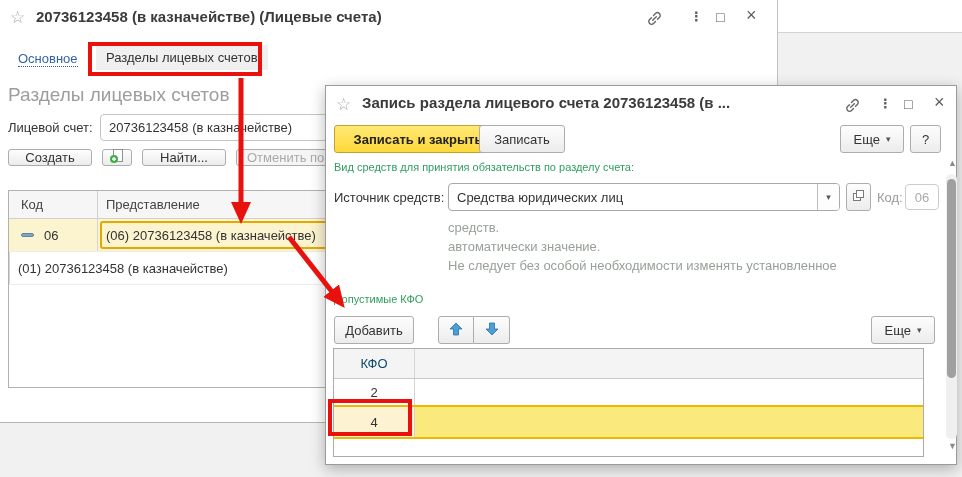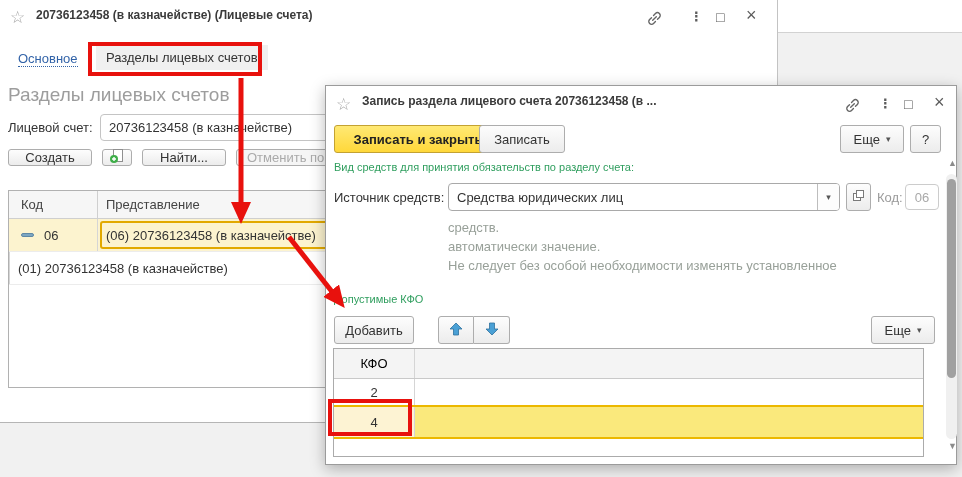--- a/index.html
+++ b/index.html
@@ -9,21 +9,21 @@
 
   .abs { position:absolute; }
 
   
   #top-right-strip { left:778px; top:0; width:184px; height:33px; background:#ffffff; border-bottom:1px solid #d2d2d2; }
   #win-back { left:0; top:0; width:778px; height:423px; background:#ffffff; border-right:1px solid #c3c3c3; border-bottom:1px solid #b5b5b5; z-index:1; }
   #win-front { left:325px; top:85px; width:632px; height:380px; background:#ffffff; border:1px solid #9b9b9b; box-shadow:0 4px 14px rgba(0,0,0,.28); z-index:5; }
 
   
   .wstar { font-size:17px; color:#a8a8a8; line-height:20px; }
-  .wtitle { font-size:12px; font-weight:bold; color:#3b3b3b; white-space:nowrap; }
+  .wtitle { font-size:15px; font-weight:bold; color:#3b3b3b; white-space:nowrap; }
   .wicon { color:#5c5c5c; font-size:15px; line-height:16px; text-align:center; cursor:default; }
   .glyph-sq { font-size:14px; }
   .glyph-x { font-size:18px; line-height:16px; }
   .glyph-kebab { font-size:13px; letter-spacing:0; font-weight:bold; }
 
   .btn { display:flex; align-items:center; justify-content:center; height:17px;
          background:linear-gradient(#fdfdfd,#ececec); border:1px solid #adadad; border-radius:3px;
          font-size:13px; color:#333; white-space:nowrap; cursor:pointer; }
   .btn.disabled { color:#aaaaaa; background:#f5f5f5; }
   .btn.yellow { background:linear-gradient(#ffe974,#ffd83a); border-color:#c3a232; font-weight:bold; color:#222; }
@@ -58,21 +58,21 @@
   
   .hint { color:#98a099; line-height:19px; white-space:nowrap; }
   .arrbtn { width:36px; height:28px; display:flex; align-items:center; justify-content:center;
             background:linear-gradient(#fdfdfd,#ececec); border:1px solid #adadad; cursor:pointer; }
   .arrbtn.left { border-radius:3px 0 0 3px; }
   .arrbtn.right { border-radius:0 3px 3px 0; border-left:none; }
 
   .ftbl { border:1px solid #ababab; background:#fff; }
   .f-c1 { width:80px; text-align:center; flex-shrink:0; align-self:stretch; display:flex; align-items:center; justify-content:center; }
   .f-c2 { flex:1; border-left:1px solid #d5d5d5; align-self:stretch; }
-  .fthead { background:#f4f4f4; border-bottom:1px solid #c9c9c9; color:#000000; height:30px; }
+  .fthead { background:#f4f4f4; border-bottom:1px solid #c9c9c9; color:#0c4a6e; height:30px; }
   .frow { height:26px; }
   .frow-sel { height:34px; background:#fae97c; border-top:2px solid #ecb800; border-bottom:2px solid #ecb800; }
   .frow-sel .f-c1 { background:#fdf3d3; }
 
   
   .sb-track { position:absolute; background:#f0f0f0; border-radius:6px; }
   .sb-thumb { position:absolute; background:#a0a0a0; border-radius:5px; }
   .sb-arrow { position:absolute; color:#8b8b8b; font-size:9px; line-height:9px; cursor:pointer; }
 
   

